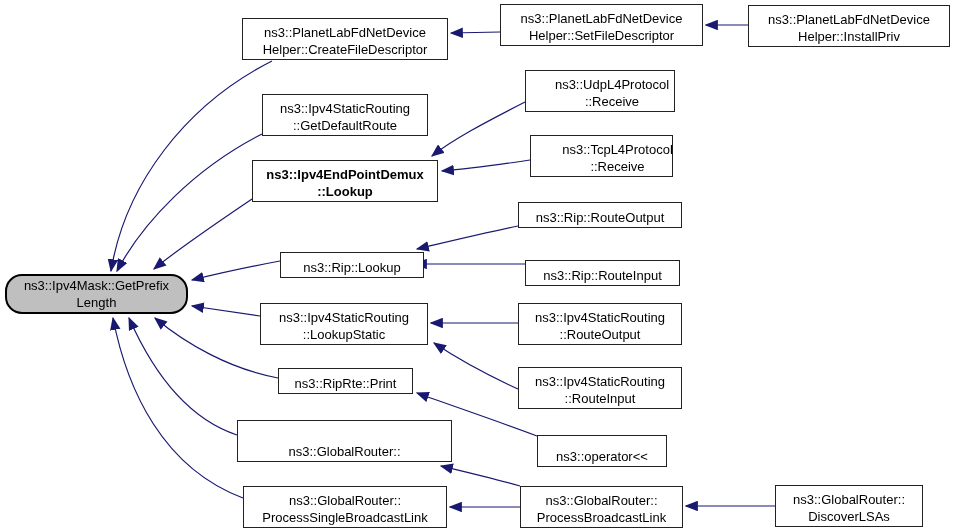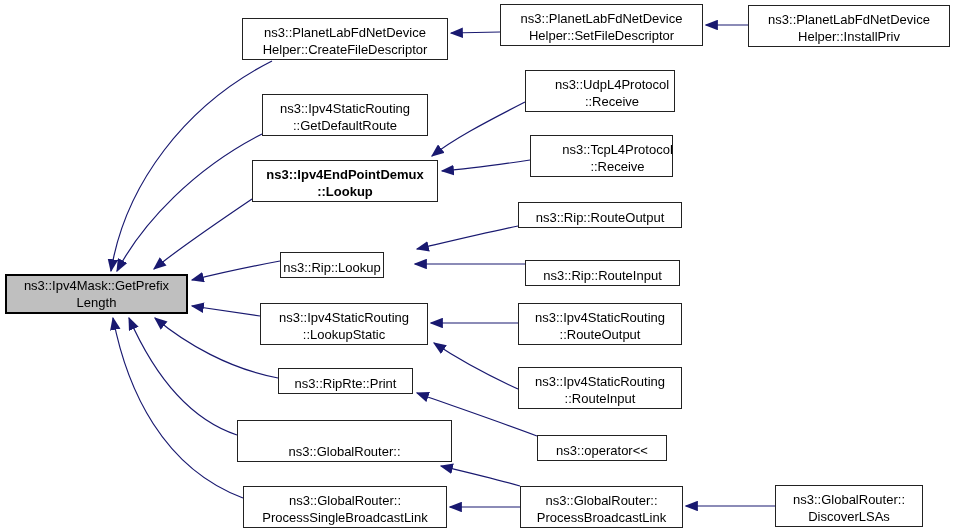--- a/index.html
+++ b/index.html
@@ -62,21 +62,21 @@
         <path d="M525,264 L415,264" fill="none" stroke="#191970" stroke-width="1.2" marker-end="url(#arrow)"></path>
         <path d="M518,323 L431,323" fill="none" stroke="#191970" stroke-width="1.2" marker-end="url(#arrow)"></path>
         <path d="M518,389 C483,373 455,357 434,343" fill="none" stroke="#191970" stroke-width="1.2" marker-end="url(#arrow)"></path>
         <path d="M537,436 C497,421 450,405 417,393" fill="none" stroke="#191970" stroke-width="1.2" marker-end="url(#arrow)"></path>
         <path d="M520,486 C492,478 462,471 441,466" fill="none" stroke="#191970" stroke-width="1.2" marker-end="url(#arrow)"></path>
         <path d="M520,507 L450,507" fill="none" stroke="#191970" stroke-width="1.2" marker-end="url(#arrow)"></path>
         <path d="M775,506 L686,506" fill="none" stroke="#191970" stroke-width="1.2" marker-end="url(#arrow)"></path>
       </g>
   </svg>
   <div id="node-layer">
-      <div class="node main" style="left: 5px; top: 274px; width: 183px; height: 40px; background: rgb(191, 191, 191); border-color: rgb(0, 0, 0);">
+      <div class="node main" style="left: 5px; top: 274px; width: 183px; height: 40px; background: rgb(191, 191, 191); border-color: rgb(0, 0, 0); border-radius: 17px;">
         <span>ns3::Ipv4Mask::GetPrefix</span>
         <span>Length</span>
       </div>
       <div class="node" style="left: 242px; top: 18px; width: 206px; height: 42px; background: rgb(255, 255, 255); border-color: rgb(34, 34, 34);">
         <span>ns3::PlanetLabFdNetDevice</span>
         <span>Helper::CreateFileDescriptor</span>
       </div>
       <div class="node" style="left: 500px; top: 4px; width: 203px; height: 42px; background: rgb(255, 255, 255); border-color: rgb(34, 34, 34);">
         <span>ns3::PlanetLabFdNetDevice</span>
         <span>Helper::SetFileDescriptor</span>
@@ -97,21 +97,21 @@
         <span>ns3::UdpL4Protocol</span>
         <span>::Receive</span>
       </div>
       <div class="node" style="left: 530px; top: 135px; width: 143px; height: 42px; background: rgb(255, 255, 255); border-color: rgb(34, 34, 34); padding-left: 32px;">
         <span>ns3::TcpL4Protocol</span>
         <span>::Receive</span>
       </div>
       <div class="node" style="left: 518px; top: 202px; width: 164px; height: 26px; background: rgb(255, 255, 255); border-color: rgb(34, 34, 34);">
         <span>ns3::Rip::RouteOutput</span>
       </div>
-      <div class="node" style="left: 280px; top: 252px; width: 104px; height: 26px; background: rgb(255, 255, 255); border-color: rgb(34, 34, 34);">
+      <div class="node" style="left: 280px; top: 252px; width: 144px; height: 26px; background: rgb(255, 255, 255); border-color: rgb(34, 34, 34);">
         <span>ns3::Rip::Lookup</span>
       </div>
       <div class="node" style="left: 525px; top: 260px; width: 155px; height: 26px; background: rgb(255, 255, 255); border-color: rgb(34, 34, 34);">
         <span>ns3::Rip::RouteInput</span>
       </div>
       <div class="node" style="left: 260px; top: 303px; width: 168px; height: 42px; background: rgb(255, 255, 255); border-color: rgb(34, 34, 34);">
         <span>ns3::Ipv4StaticRouting</span>
         <span>::LookupStatic</span>
       </div>
       <div class="node" style="left: 518px; top: 303px; width: 164px; height: 42px; background: rgb(255, 255, 255); border-color: rgb(34, 34, 34);">
@@ -121,21 +121,21 @@
       <div class="node" style="left: 278px; top: 368px; width: 135px; height: 26px; background: rgb(255, 255, 255); border-color: rgb(34, 34, 34);">
         <span>ns3::RipRte::Print</span>
       </div>
       <div class="node" style="left: 518px; top: 367px; width: 164px; height: 42px; background: rgb(255, 255, 255); border-color: rgb(34, 34, 34);">
         <span>ns3::Ipv4StaticRouting</span>
         <span>::RouteInput</span>
       </div>
       <div class="node" style="left: 237px; top: 420px; width: 215px; height: 42px; background: rgb(255, 255, 255); border-color: rgb(34, 34, 34);">
         <span>ns3::GlobalRouter::</span>
       </div>
-      <div class="node" style="left: 537px; top: 435px; width: 130px; height: 26px; background: rgb(255, 255, 255); border-color: rgb(34, 34, 34);">
+      <div class="node" style="left: 537px; top: 435px; width: 130px; height: 32px; background: rgb(255, 255, 255); border-color: rgb(34, 34, 34);">
         <span>ns3::operator&lt;&lt;</span>
       </div>
       <div class="node" style="left: 243px; top: 486px; width: 204px; height: 42px; background: rgb(255, 255, 255); border-color: rgb(34, 34, 34);">
         <span>ns3::GlobalRouter::</span>
         <span>ProcessSingleBroadcastLink</span>
       </div>
       <div class="node" style="left: 520px; top: 486px; width: 163px; height: 42px; background: rgb(255, 255, 255); border-color: rgb(34, 34, 34);">
         <span>ns3::GlobalRouter::</span>
         <span>ProcessBroadcastLink</span>
       </div>

